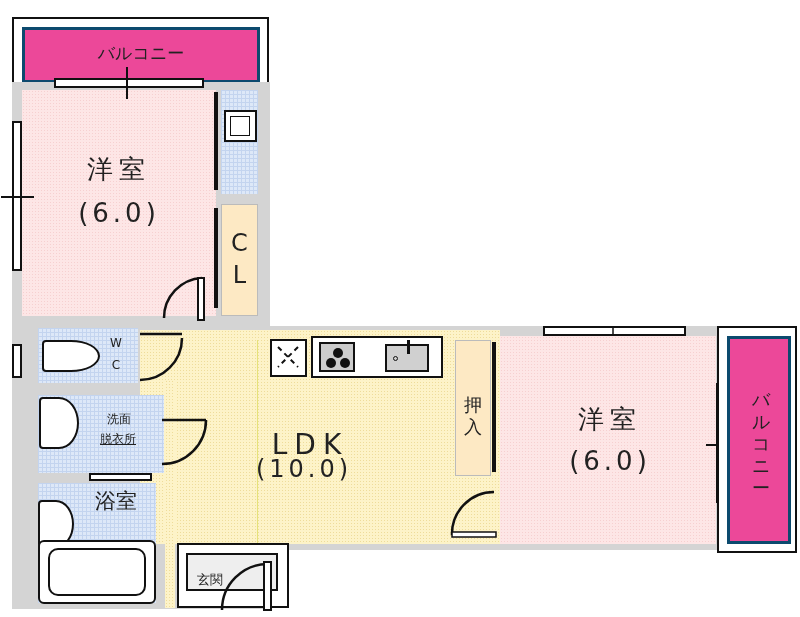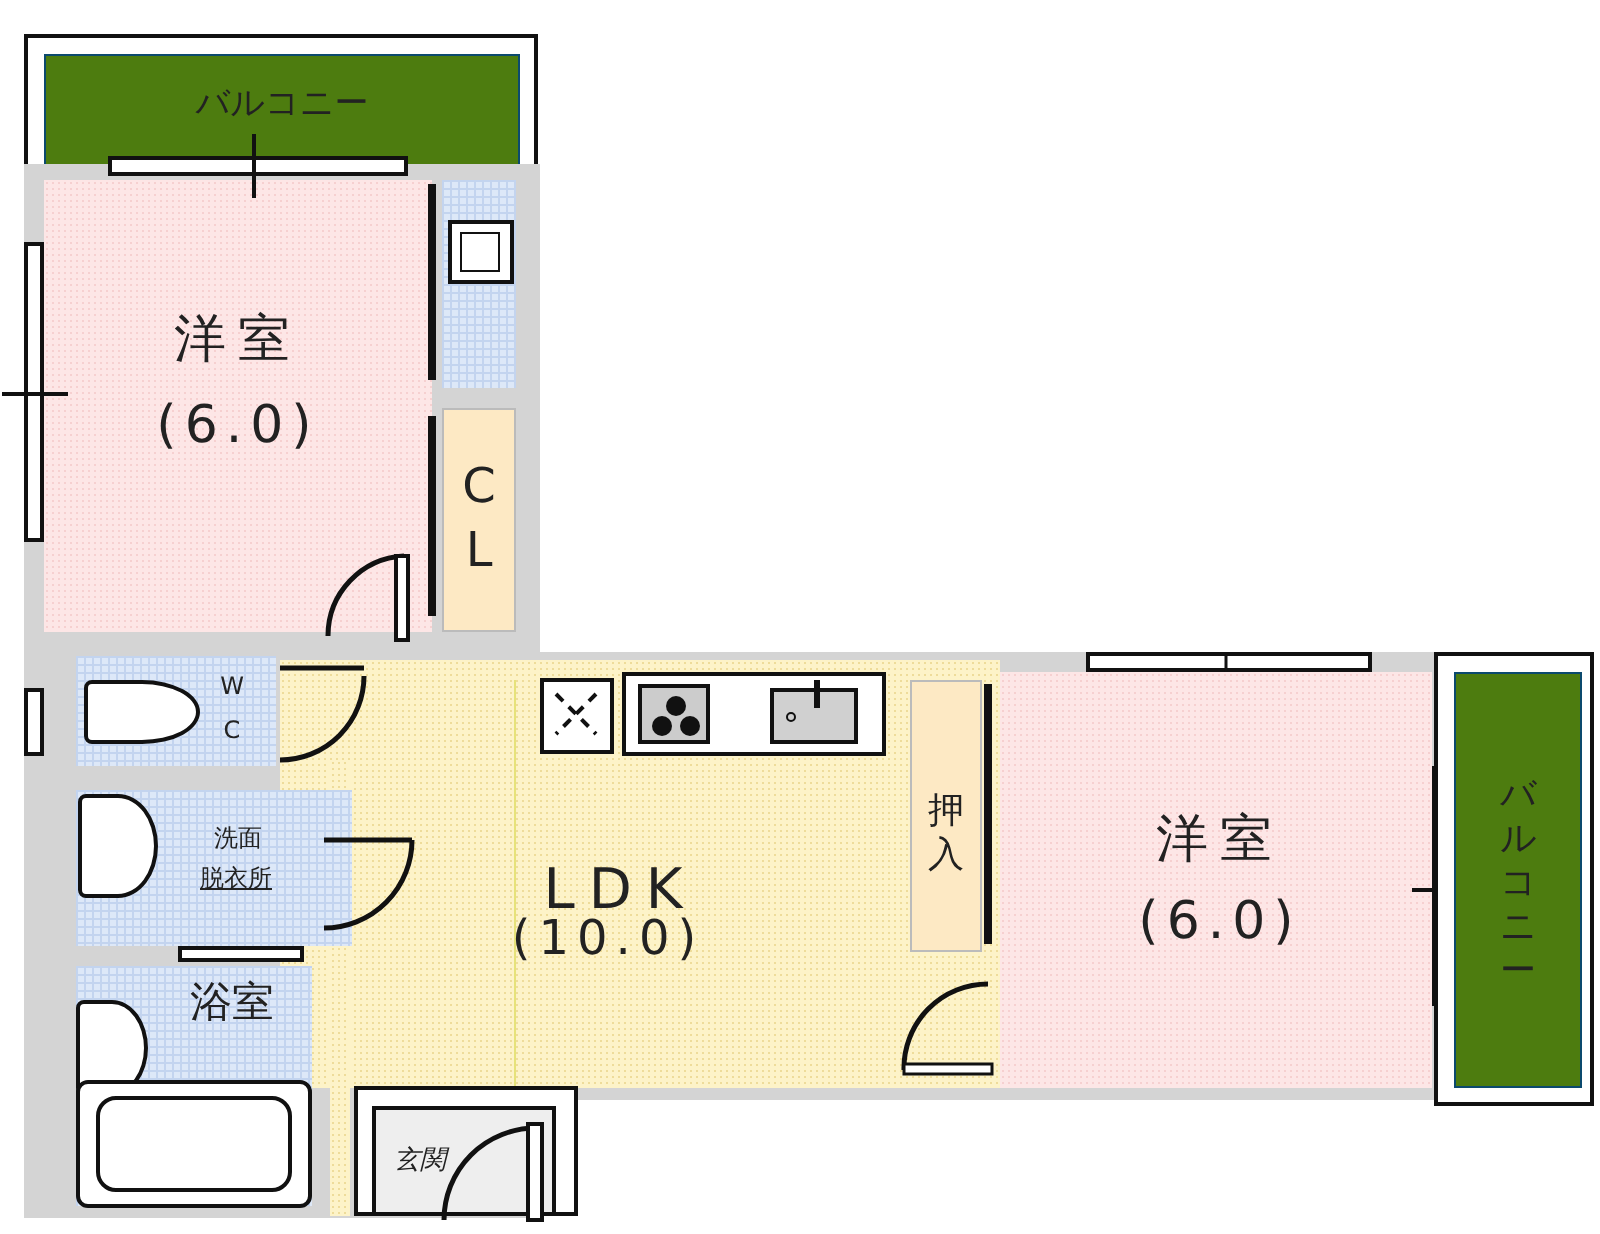--- a/index.html
+++ b/index.html
@@ -3,21 +3,21 @@
 <meta charset="utf-8">
 <style>
   html,body{margin:0;padding:0;background:#ffffff;}
   body{width:800px;height:617px;position:relative;overflow:hidden;font-family:"DejaVu Sans","Liberation Sans",sans-serif;}
   .abs{position:absolute;box-sizing:border-box;}
   .wall{background:#d4d4d4;}
   .pink{background:#fde6e6;background-image:radial-gradient(#f6d0d0 0.6px,transparent 0.7px);background-size:3px 3px;}
   .yellow{background:#fdf3c8;background-image:radial-gradient(#eedc9a 0.6px,transparent 0.7px);background-size:3px 3px;}
   .blue{background:#dde8f8;background-image:linear-gradient(#c3d4ef 1px,transparent 1px),linear-gradient(90deg,#c3d4ef 1px,transparent 1px);background-size:4px 4px;}
   .closet{background:#fde9c4;}
-  .balcony{background:#4d7c0f;border:1px solid #0c4a6e;}
+  .balcony{background:#ec4899;border:3px solid #0c4a6e;}
   .balcony-outer{border:2px solid #111;background:#fff;}
   .label{color:#222;text-align:center;white-space:nowrap;}
   .window{background:#fff;border:2px solid #111;}
   .fixture{border:2.5px solid #111;background:#fff;border-radius:3px;}
   svg{position:absolute;overflow:visible;}
 </style>
 </head>
 <body>
 
 <div class="abs balcony-outer" style="left:12px;top:17px;width:257px;height:72px;"></div>
@@ -120,39 +120,39 @@
   <div class="abs label" style="left:70px;top:8px;width:16px;font-size:12px;">W</div>
   <div class="abs label" style="left:70px;top:30px;width:16px;font-size:12px;">C</div>
 </div>
 <div class="abs fixture" style="left:42px;top:340px;width:58px;height:32px;border-radius:4px 50% 50% 4px;"></div>
 <div class="abs window" style="left:12px;top:344px;width:10px;height:34px;"></div>
 <svg style="left:0;top:0;" width="800" height="617">
   <path d="M140 380 A42 42 0 0 0 182 338" fill="none" stroke="#111" stroke-width="2.5"></path>
   <line x1="140" y1="334" x2="182" y2="334" stroke="#111" stroke-width="2.5"></line>
 </svg>
 
-<div class="abs blue" style="left:38px;top:395px;width:138px;height:78px;">
+<div class="abs blue" style="left:38px;top:395px;width:126px;height:78px;">
   <div class="abs label" style="left:56px;top:16px;width:50px;font-size:12px;">洗面</div>
   <div class="abs label" style="left:50px;top:36px;width:60px;font-size:12px;text-decoration:underline;">脱衣所</div>
 </div>
 <div class="abs fixture" style="left:39px;top:397px;width:40px;height:52px;border-radius:4px 50% 50% 4px;"></div>
 <div class="abs" style="left:89px;top:473px;width:63px;height:8px;border:2px solid #111;background:#fff;"></div>
 <svg style="left:0;top:0;" width="800" height="617">
   <path d="M162 464 A44 44 0 0 0 206 420" fill="none" stroke="#111" stroke-width="2.5"></path>
   <line x1="162" y1="420" x2="206" y2="420" stroke="#111" stroke-width="2.5"></line>
 </svg>
 
 <div class="abs blue" style="left:38px;top:483px;width:118px;height:120px;">
   <div class="abs label" style="left:48px;top:4px;width:60px;font-size:21px;">浴室</div>
 </div>
 <div class="abs fixture" style="left:38px;top:500px;width:36px;height:48px;border-radius:4px 50% 50% 4px;"></div>
 <div class="abs fixture" style="left:38px;top:540px;width:118px;height:64px;border-radius:6px;">
   <div class="abs" style="left:8px;top:6px;width:98px;height:48px;border:2px solid #111;border-radius:10px;"></div>
 </div>
 
 <div class="abs" style="left:177px;top:543px;width:112px;height:65px;border:2px solid #111;background:#fff;"></div>
-<div class="abs" style="left:186px;top:553px;width:92px;height:55px;background:#eee;border:2px solid #111;font-style:italic;">
+<div class="abs" style="left:186px;top:553px;width:92px;height:38px;background:#eee;border:2px solid #111;">
   <div class="abs label" style="left:4px;top:16px;width:36px;font-size:13px;">玄関</div>
 </div>
 <svg style="left:0;top:0;" width="800" height="617">
   <path d="M222 610 A46 46 0 0 1 268 564" fill="none" stroke="#111" stroke-width="2.5"></path>
   <rect x="264" y="562" width="7" height="48" fill="#fff" stroke="#111" stroke-width="2"></rect>
 </svg>
 
 </body></html>

